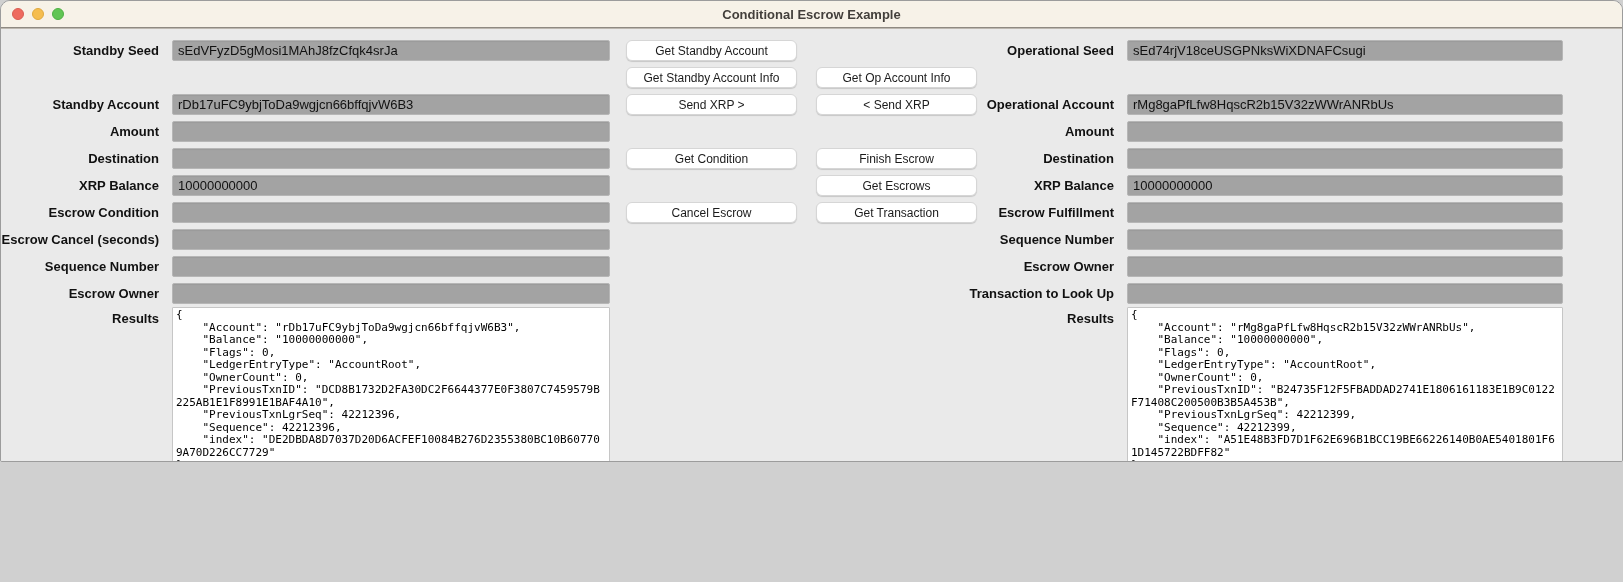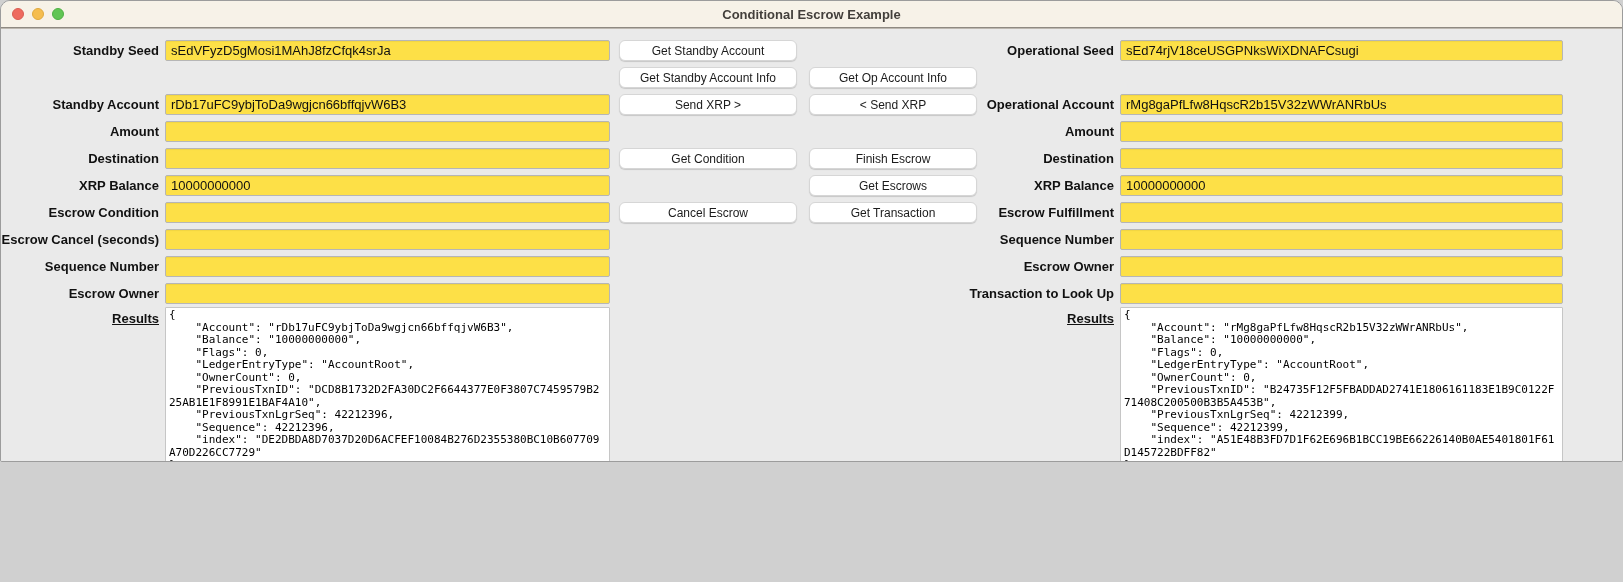--- a/index.html
+++ b/index.html
@@ -43,31 +43,31 @@
     grid-auto-rows: 27px;
     column-gap: 6px;
     padding: 8px 0 0 8px;
   }
   .c1 { grid-column: 1; } .c2 { grid-column: 2; } .c3 { grid-column: 3; }
   .c4 { grid-column: 4; } .c5 { grid-column: 5; } .c6 { grid-column: 6; }
   .r1 { grid-row: 1; } .r2 { grid-row: 2; } .r3 { grid-row: 3; } .r4 { grid-row: 4; }
   .r5 { grid-row: 5; } .r6 { grid-row: 6; } .r7 { grid-row: 7; } .r8 { grid-row: 8; }
   .r9 { grid-row: 9; } .r10 { grid-row: 10; }
 
-  .cell { display: flex; align-items: center; }
+  .cell { display: flex; align-items: center; margin-left: 7px; }
   .label {
     justify-content: flex-end;
     font-size: 13px; font-weight: 600; color: #111;
     white-space: nowrap;
   }
-  .label.top { align-items: flex-start; padding-top: 4px; text-decoration: underline; }
+  .label.top { align-items: flex-start; padding-top: 4px; }
 
   input.field {
     width: 100%; height: 21px;
-    background: #fde047;
+    background: #a3a3a3;
     border: 1px solid #b6b6b6;
     border-radius: 2px;
     padding: 0 5px;
     font-family: "Liberation Sans", sans-serif;
     font-size: 13px; color: #111;
     box-shadow: inset 0 1px 1px rgba(0,0,0,0.05);
     outline: none;
   }
 
   button.mac {

